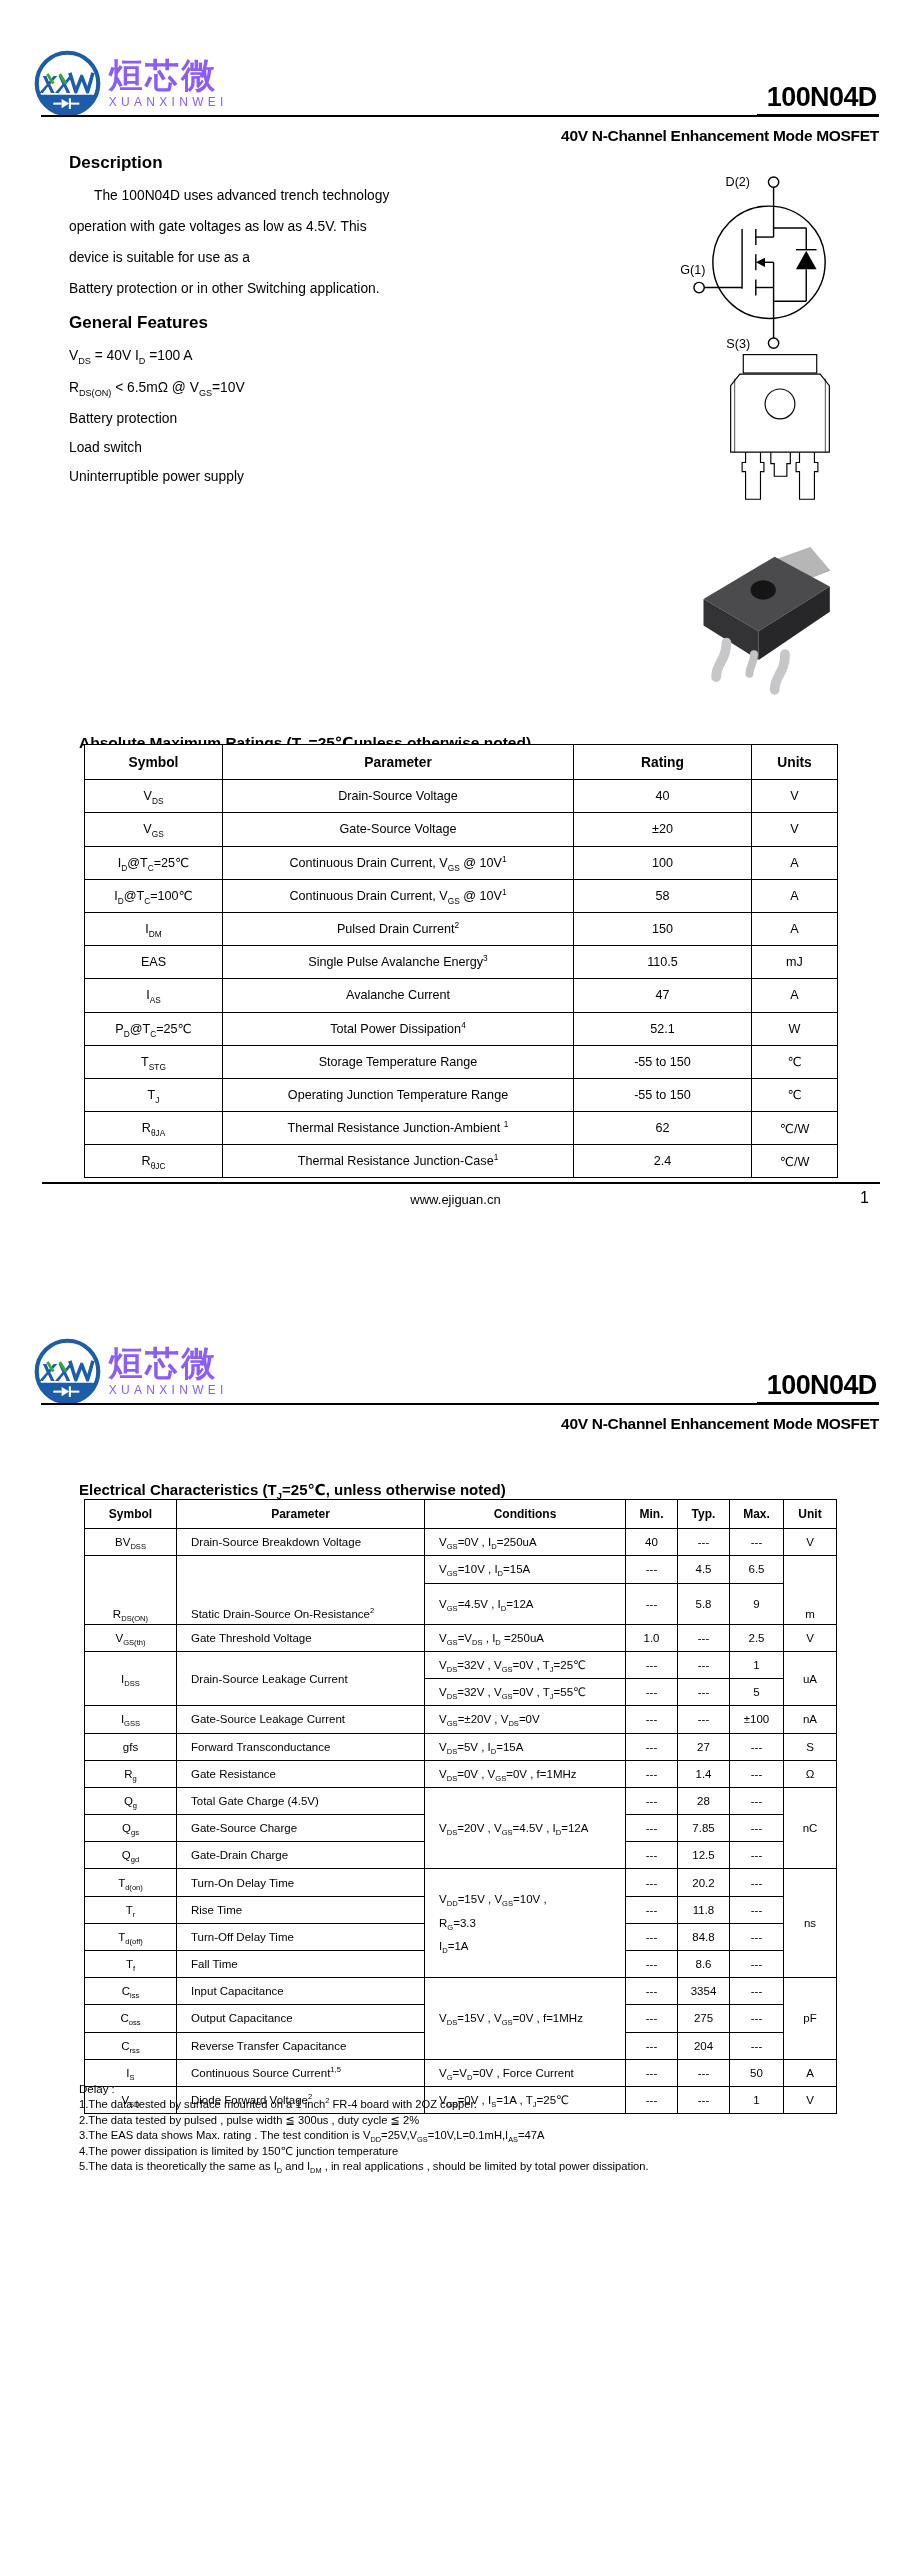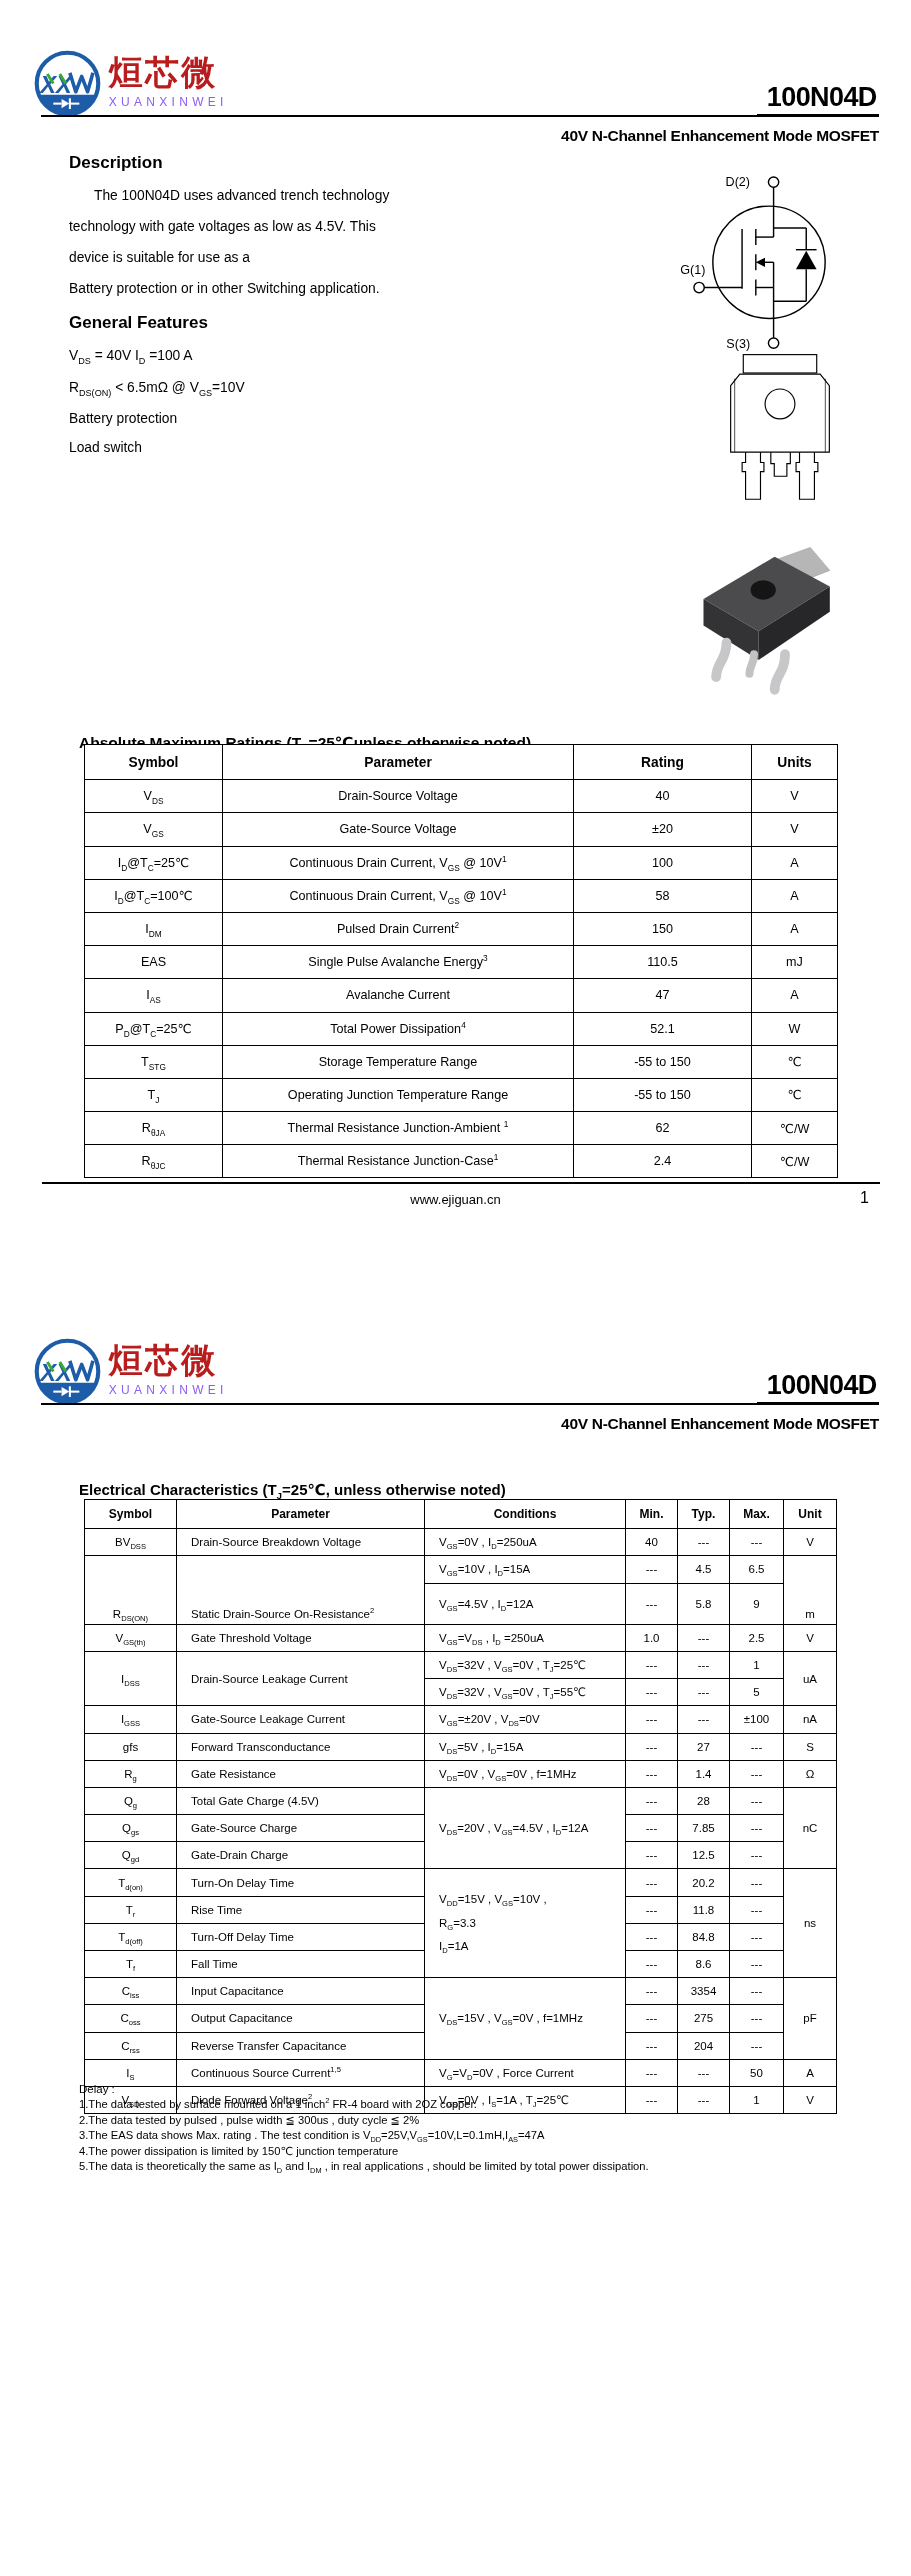--- a/index.html
+++ b/index.html
@@ -5,21 +5,21 @@
   html,body{margin:0;padding:0;background:#ffffff;}
   .doc{position:relative;width:911px;height:2228px;background:#fff;color:#000;
        font-family:"Liberation Sans","DejaVu Sans",sans-serif;overflow:hidden;}
   .page{position:absolute;left:0;width:911px;height:1288px;background:#fff;}
   #p1{top:0;} #p2{top:1288px;}
 
   
   .logo{position:absolute;left:32px;top:48px;display:flex;align-items:center;}
   .emblem{width:71px;height:71px;}
   .brandtext{margin-left:5.7px;}
-  .brand-cn{font-size:34px;font-weight:700;letter-spacing:2.3px;color:#b91c1c;line-height:1.05;font-family:Liberation Mono, monospace;}
+  .brand-cn{font-size:34px;font-weight:700;letter-spacing:2.3px;color:#8b5cf6;line-height:1.05;}
   .brand-en{font-size:12px;letter-spacing:4.3px;color:#8b5cf6;margin-top:1.1px;}
   .rule{position:absolute;left:41px;top:115px;width:838px;height:1.7px;background:#000;}
   .pn{position:absolute;right:32px;top:84px;font-size:27px;font-weight:700;letter-spacing:-0.6px;
       line-height:1;padding:0 2.3px 3.4px 10.3px;border-bottom:2.9px solid #000;}
   .sub{position:absolute;right:32px;top:127px;font-size:15.5px;font-weight:700;letter-spacing:-0.3px;}
 
   
   .leftcol{position:absolute;left:69px;top:153px;width:448px;}
   .h-sec{font-size:17px;font-weight:700;margin:0 0 6.9px 0;}
   .pline{font-size:13.8px;line-height:31px;white-space:nowrap;}
@@ -91,32 +91,33 @@
       </div>
     </div>
     <div class="rule"></div>
     <div class="pn">100N04D</div>
     <div class="sub">40V N-Channel Enhancement Mode MOSFET</div>
 
     <div class="leftcol">
       <h2 class="h-sec">Description</h2>
       <div>
         <div class="pline indent">The 100N04D uses advanced trench technology</div>
-        <div class="pline">technology with gate voltages as low as 4.5V. This</div>
+        <div class="pline">operation with gate voltages as low as 4.5V. This</div>
         <div class="pline">device is suitable for use as a</div>
         <div class="pline">Battery protection or in other Switching application.</div>
       </div>
       <div class="gf-wrap">
         <h2 class="h-sec">General Features</h2>
         <div class="featl">V<sub>DS</sub> = 40V  I<sub>D</sub> =100 A</div>
         <div class="featl">R<sub>DS(ON)</sub> &lt; 6.5mΩ @ V<sub>GS</sub>=10V</div>
       </div>
       <div>
         <div class="appitem">Battery protection</div>
         <div class="appitem">Load switch</div>
+        <div class="appitem">Uninterruptible power supply</div>
       </div>
     </div>
 
     <svg class="mos-svg" width="212" height="184" viewBox="0 0 370 320">
       <g fill="none" stroke="#000" stroke-width="2.5">
         <circle cx="185" cy="164" r="98"></circle>
         <circle cx="193" cy="24" r="9"></circle>
         <line x1="193" y1="33" x2="193" y2="120"></line>
         <line x1="193" y1="120" x2="162" y2="120"></line>
         <line x1="162" y1="106" x2="162" y2="134"></line>

